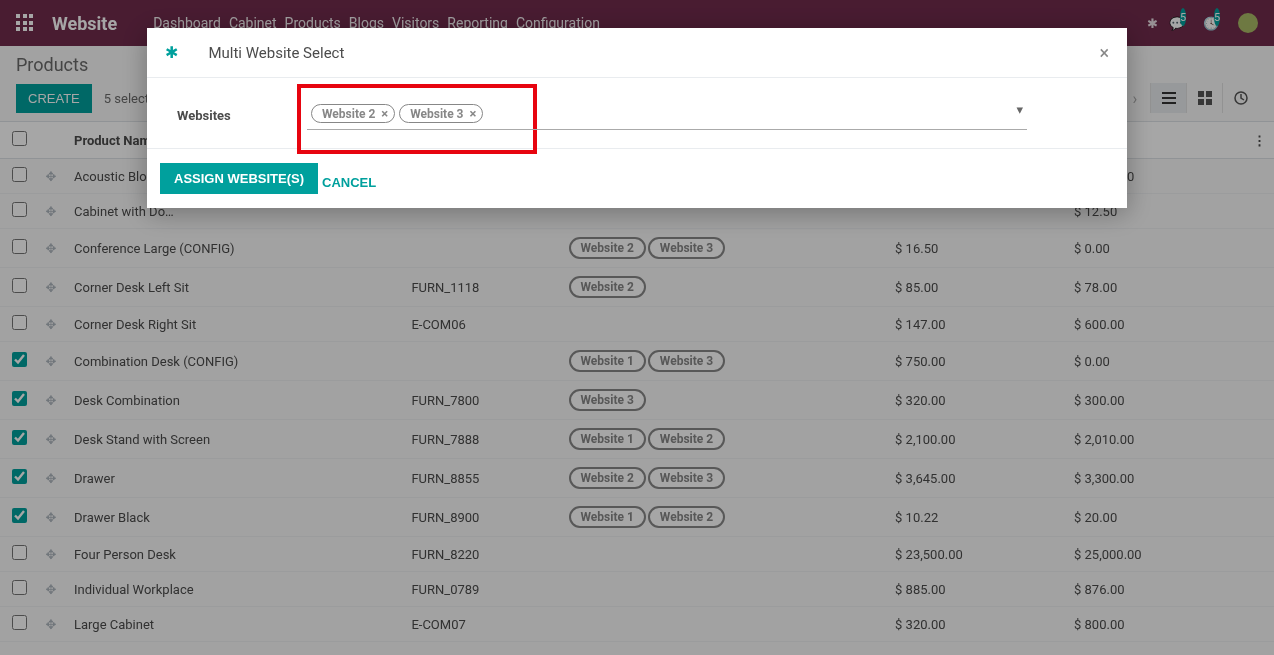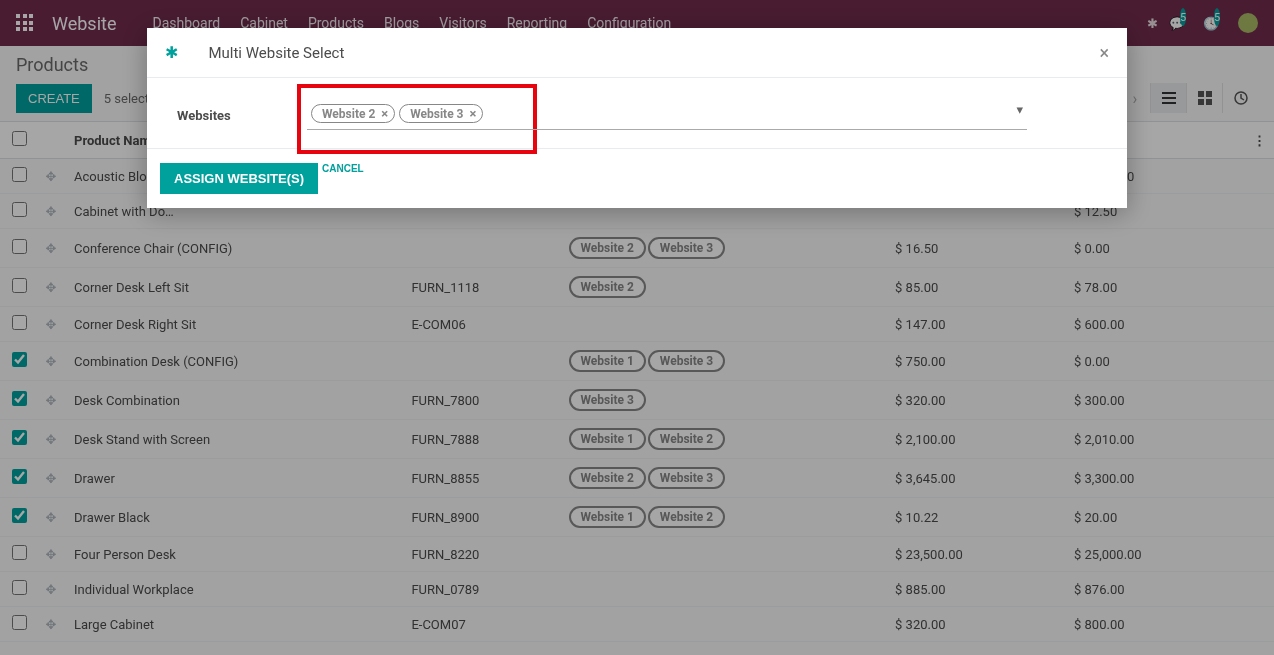--- a/index.html
+++ b/index.html
@@ -13,22 +13,22 @@
 .navbar {
   height: 46px;
   background: #702B4C;
   color: #fff;
   display: flex;
   align-items: center;
   padding: 0 16px;
 }
 .navbar .apps-icon { width:18px; height:18px; display:grid; grid-template-columns:1fr 1fr 1fr; grid-template-rows:1fr 1fr 1fr; gap:2px; margin-right:18px; cursor:pointer; }
 .navbar .apps-icon div { background:#fff; width:4px; height:4px; }
-.brand { font-size:18px; font-weight:400; margin-right:36px; }
-.nav-menu { display:flex; gap:20px; }
+.brand { font-size:18px; font-weight:700; margin-right:36px; }
+.nav-menu { display:flex; gap:8px; }
 .nav-menu a { color:#fff; font-size:14px; text-decoration:none; opacity:.95; }
 .nav-right { margin-left:auto; display:flex; align-items:center; gap:12px; }
 .status-badge { background:#00A09D; color:#fff; border-radius:50%; width:18px; height:18px; font-size:11px; display:flex; align-items:center; justify-content:center; position:relative; top:-6px; left:-6px;}
 .icon-holder{ position:relative; width:22px; height:22px; display:flex; align-items:center; justify-content:center;}
 .avatar{ width:20px; height:20px; border-radius:50%; background:#ab6;}
 .user-label{ font-size:13px; }
 
 .control-panel { padding:8px 16px 0 16px; }
 .cp-title { font-size:18px; color:#6b6b6b; margin-bottom:8px; }
 .cp-row { display:flex; align-items:center; gap:12px; margin-bottom:8px;}
@@ -60,21 +60,21 @@
 .field-row{ display:flex; align-items:flex-start;}
 .field-label{ width:130px; font-weight:700; color:#4c4c4c; font-size:13px; padding-top:10px;}
 .field-input-wrap{ flex:1; position:relative;}
 .highlight-box{ border:4px solid #E7040F; padding:14px 10px 18px 10px; width:240px; position:absolute; top:-14px; left:-10px; height:70px; pointer-events:none;}
 .field-input{ border:none; border-bottom:1px solid #aaa; width:720px; padding:6px 28px 6px 4px; display:flex; gap:4px; align-items:center; position:relative;}
 .input-tag{ background:#fff; border:1.5px solid #878787; border-radius:18px; padding:1px 6px 1px 10px; font-size:12px; font-weight:700; color:#878787; display:inline-flex; align-items:center; gap:6px;}
 .input-tag .x{ font-size:13px; cursor:pointer;}
 .dropdown-caret{ position:absolute; right:4px; top:4px; color:#666; cursor:pointer;}
 .modal-footer{ padding:14px 13px; border-top:1px solid #e9ecef; display:flex; gap:4px; align-items:flex-start;}
 .btn-primary{ background:#00A09D; color:#fff; border:none; padding:8px 14px; font-weight:600; font-size:13px; text-transform:uppercase; cursor:pointer;}
-.btn-link{ background:none; border:none; color:#00A09D; font-weight:600; font-size:10px; text-transform:uppercase; cursor:pointer;}
+.btn-link{ background:none; border:none; color:#00A09D; font-weight:600; font-size:13px; text-transform:uppercase; cursor:pointer;margin-top:12px;}
 .drag-handle{cursor:move;}
 </style>
 </head>
 <body>
 
 <div class="navbar">
   <div class="apps-icon">
       <div></div>
       <div></div>
       <div></div>
@@ -167,21 +167,21 @@
           <td>Cabinet with Do…</td>
           <td></td>
           <td class="websites"></td>
           <td class="num"></td>
           <td class="num">$ 12.50</td>
           <td></td>
         </tr>
         <tr>
           <td class="chk"><input type="checkbox" style=""></td>
           <td class="drag"><span class="drag-handle">✥</span></td>
-          <td>Conference Chair (CONFIG)</td>
+          <td>Conference Large (CONFIG)</td>
           <td></td>
           <td class="websites"><span class="tag-pill">Website 2</span><span class="tag-pill">Website 3</span></td>
           <td class="num">$ 16.50</td>
           <td class="num">$ 0.00</td>
           <td></td>
         </tr>
         <tr>
           <td class="chk"><input type="checkbox" style=""></td>
           <td class="drag"><span class="drag-handle">✥</span></td>
           <td>Corner Desk Left Sit</td>

